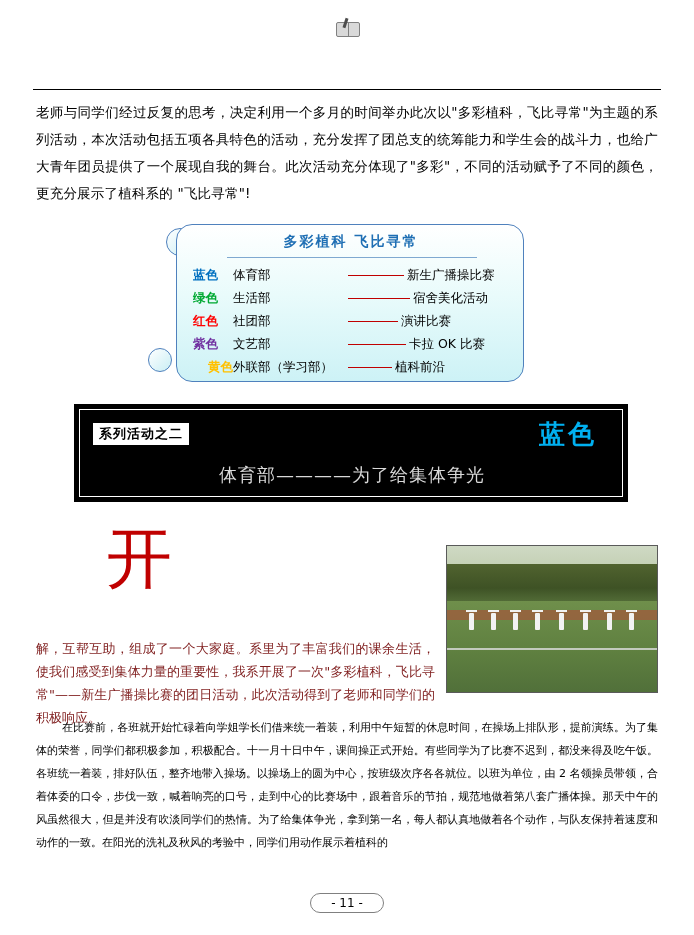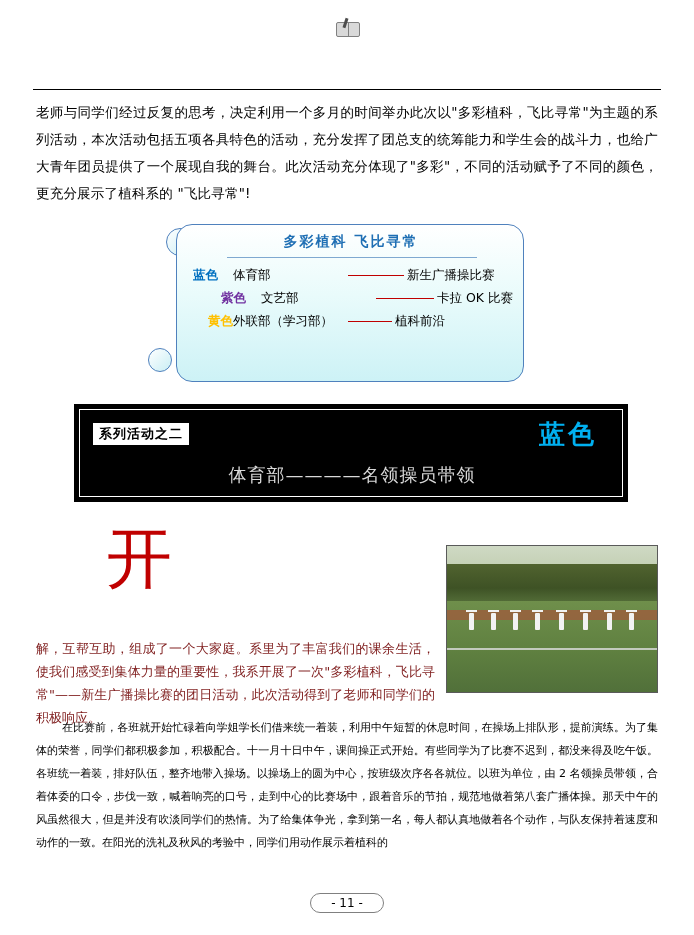--- a/index.html
+++ b/index.html
@@ -358,39 +358,51 @@
     <div class="activity-title">多彩植科   飞比寻常</div>
     <div class="activity-underline"></div>
     <div class="activity-rows">
         <div class="act-row">
           <span class="act-color" style="color: rgb(0, 112, 192);">蓝色</span>
           <span class="act-dept">体育部</span>
           <span class="act-dash" style="width: 56px;"></span>
           <span class="act-name">新生广播操比赛</span>
         </div>
         <div class="act-row">
-          <span class="act-color" style="color: rgb(112, 48, 160); margin-left: 28px;">紫色</span>
+          <span class="act-color" style="color: rgb(0, 169, 51);">绿色</span>
+          <span class="act-dept">生活部</span>
+          <span class="act-dash" style="width: 62px;"></span>
+          <span class="act-name">宿舍美化活动</span>
+        </div>
+        <div class="act-row">
+          <span class="act-color" style="color: rgb(255, 0, 0);">红色</span>
+          <span class="act-dept">社团部</span>
+          <span class="act-dash" style="width: 50px;"></span>
+          <span class="act-name">演讲比赛</span>
+        </div>
+        <div class="act-row">
+          <span class="act-color" style="color: rgb(112, 48, 160);">紫色</span>
           <span class="act-dept">文艺部</span>
           <span class="act-dash" style="width: 58px;"></span>
           <span class="act-name">卡拉 OK 比赛</span>
         </div>
         <div class="act-row">
           <span class="act-color" style="color: rgb(255, 192, 0); text-align: right;">黄色</span>
           <span class="act-dept">外联部（学习部）</span>
           <span class="act-dash" style="width: 44px;"></span>
           <span class="act-name">植科前沿</span>
         </div>
       </div>
   </div>
 
   <div class="banner">
     <div class="banner-inner"></div>
     <div class="banner-tag">系列活动之二</div>
     <div class="banner-blue">蓝色</div>
-    <div class="banner-sub">体育部————名领操员带领</div>
+    <div class="banner-sub">体育部————为了给集体争光</div>
   </div>
 
   <div class="dropcap">开</div>
   <div class="body-mid">解，互帮互助，组成了一个大家庭。系里为了丰富我们的课余生活，使我们感受到集体力量的重要性，我系开展了一次"多彩植科，飞比寻常"——新生广播操比赛的团日活动，此次活动得到了老师和同学们的积极响应。</div>
   <div class="body-bottom">在比赛前，各班就开始忙碌着向学姐学长们借来统一着装，利用中午短暂的休息时间，在操场上排队形，提前演练。为了集体的荣誉，同学们都积极参加，积极配合。十一月十日中午，课间操正式开始。有些同学为了比赛不迟到，都没来得及吃午饭。各班统一着装，排好队伍，整齐地带入操场。以操场上的圆为中心，按班级次序各各就位。以班为单位，由 2 名领操员带领，合着体委的口令，步伐一致，喊着响亮的口号，走到中心的比赛场中，跟着音乐的节拍，规范地做着第八套广播体操。那天中午的风虽然很大，但是并没有吹淡同学们的热情。为了给集体争光，拿到第一名，每人都认真地做着各个动作，与队友保持着速度和动作的一致。在阳光的洗礼及秋风的考验中，同学们用动作展示着植科的</div>
 
   <div class="photo">
     <div class="sky"></div>
     <div class="trees"></div>
     <div class="field"></div>

